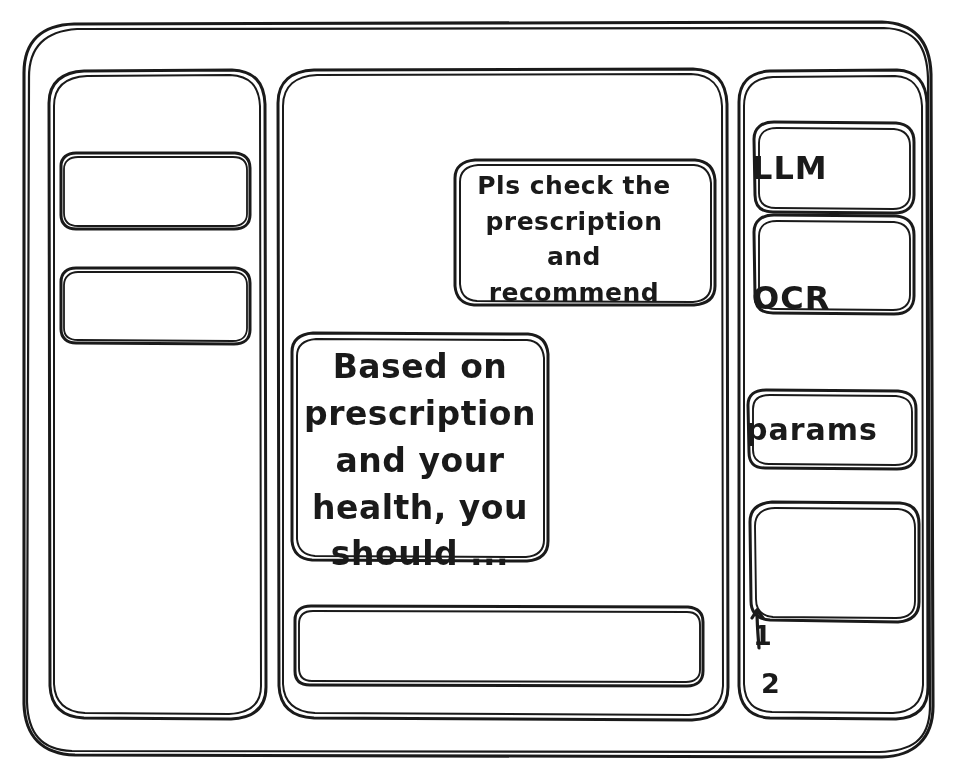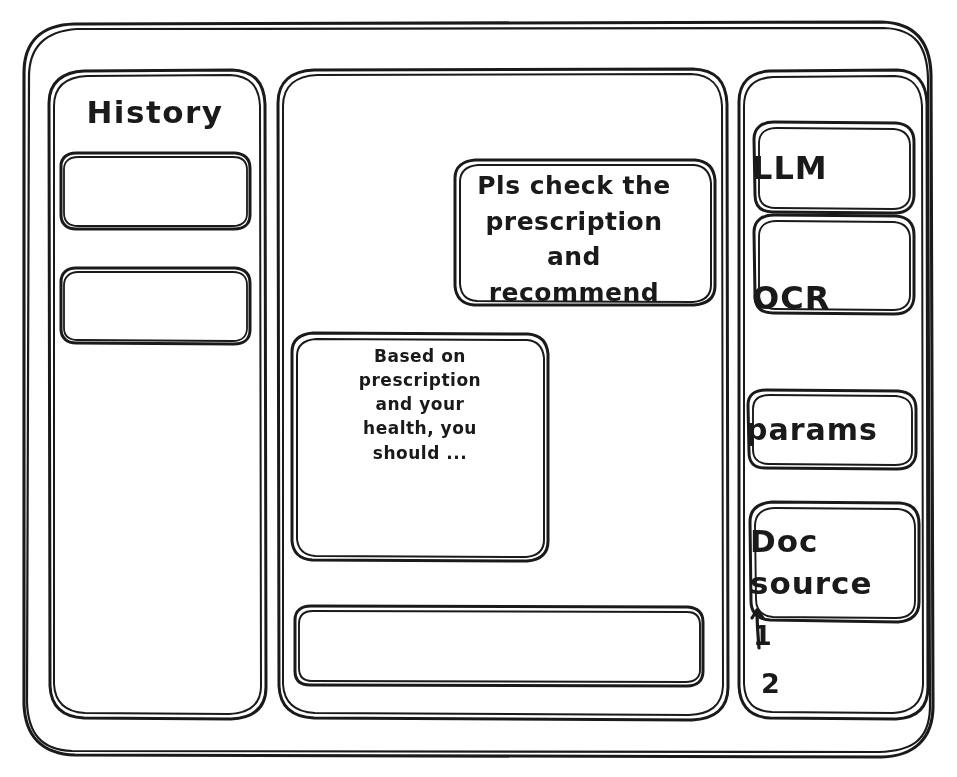--- a/index.html
+++ b/index.html
@@ -55,21 +55,21 @@
     letter-spacing: 1.5px;
   }
 
   #user-bubble-text {
     left: 458px; top: 168px; width: 232px;
     font-size: 25px;
     line-height: 1.42;
   }
   #agent-bubble-text {
     left: 296px; top: 344px; width: 248px;
-    font-size: 17px;
+    font-size: 33px;
     line-height: 1.42;
   }
 
   .tool-label {
     position: absolute;
     color: #1a1a1a;
     font-family: "DejaVu Sans", sans-serif;
     font-weight: 600;
     letter-spacing: 1px;
     white-space: pre-line;
@@ -221,21 +221,20 @@
                L915,601 C915,613 908,618 896,618 L773,617
                C762,616 756,611 756,599 Z"></path>
     </g>
 
     <g>
       <path stroke-width="3.2" d="M757,610 C757,625 758,635 759,648"></path>
       <path stroke-width="3.2" d="M752,618 L757,610 L763,618"></path>
     </g>
   </svg>
 
-  <div class="txt" id="history-title">History</div>
 
   <div class="hit" style="left:61px;top:153px;width:189px;height:76px;"></div>
   <div class="hit" style="left:61px;top:268px;width:189px;height:76px;"></div>
 
 
   <div class="txt" id="user-bubble-text">Pls check the
 prescription
 and recommend</div>
   <div class="hit" style="left:455px;top:160px;width:260px;height:145px;"></div>
 
@@ -250,20 +249,18 @@
 
   <div class="tool-label" id="tool-llm">LLM</div>
   <div class="hit" style="left:754px;top:122px;width:160px;height:91px;"></div>
 
   <div class="tool-label" id="tool-ocr">OCR</div>
   <div class="hit" style="left:754px;top:215px;width:160px;height:99px;"></div>
 
   <div class="tool-label" id="tool-params">params</div>
   <div class="hit" style="left:748px;top:390px;width:168px;height:79px;"></div>
 
-  <div class="tool-label" id="tool-doc">Doc
-source</div>
   <div class="hit" style="left:750px;top:502px;width:169px;height:120px;"></div>
 
   <div class="doc-index" id="doc-item-1">1</div>
   <div class="doc-index" id="doc-item-2">2</div>
 
 </div>
 
 </body></html>

